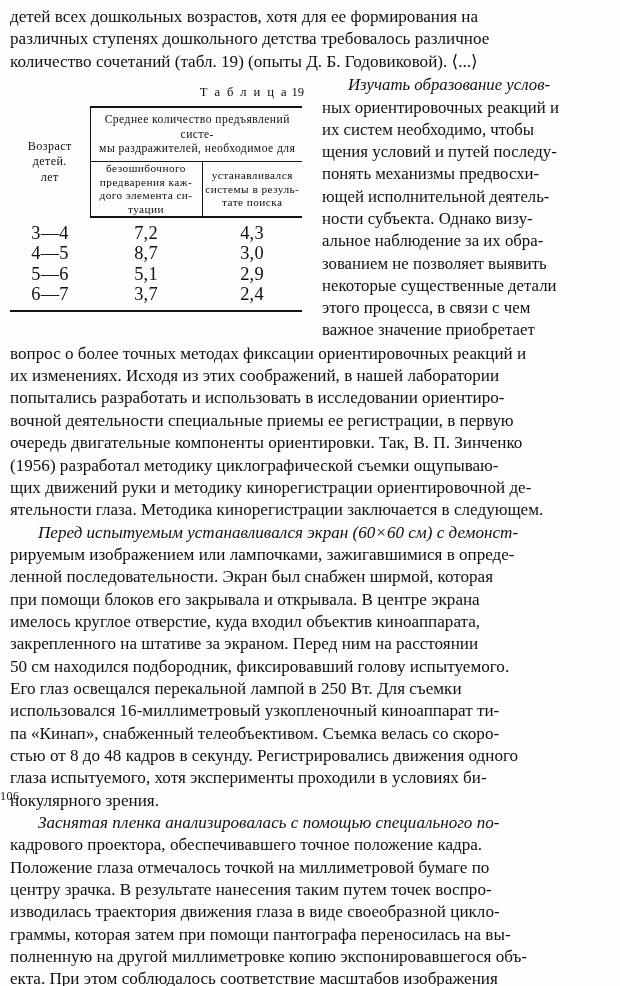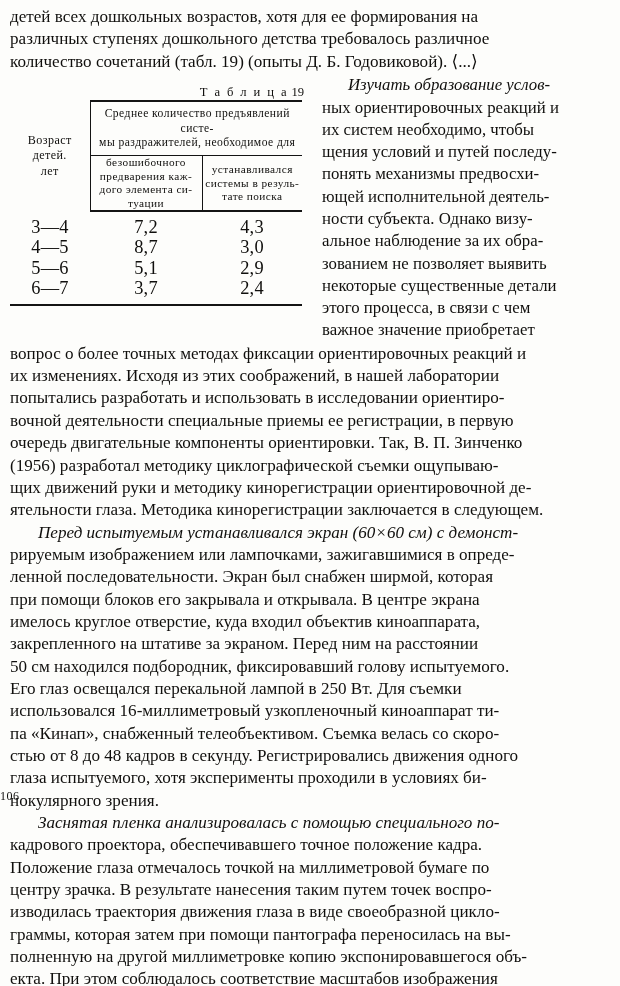--- a/index.html
+++ b/index.html
@@ -62,21 +62,21 @@
     line-height: 22.3px;
   }
   #sidecol .para.indent { text-indent: 26px; }
 
   
   .tbl-caption {
     font-size: 12.6px;
     letter-spacing: 1.9px;
     text-align: right;
     padding-right: 8px;
-    margin: 12px 0 0 0;
+    margin: 12px 0 6px 0;
     white-space: nowrap;
   }
   .tbl-caption .num { letter-spacing: 0; padding-left: 3px; }
 
   table.t19 {
     border-collapse: collapse;
     width: 292px;
     margin: 0;
     table-layout: fixed;
   }

